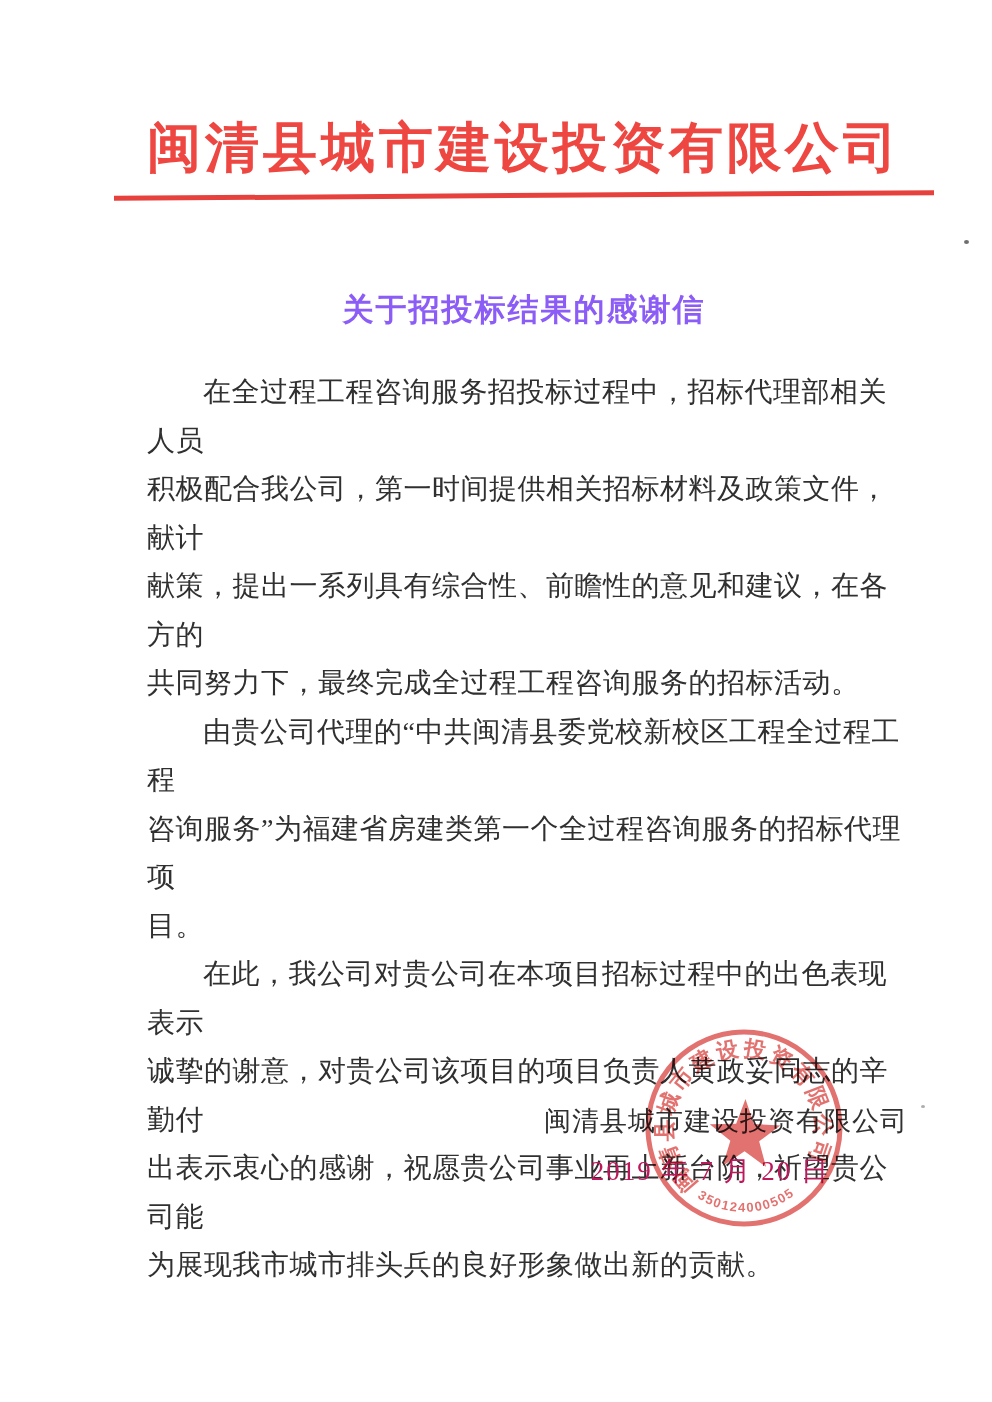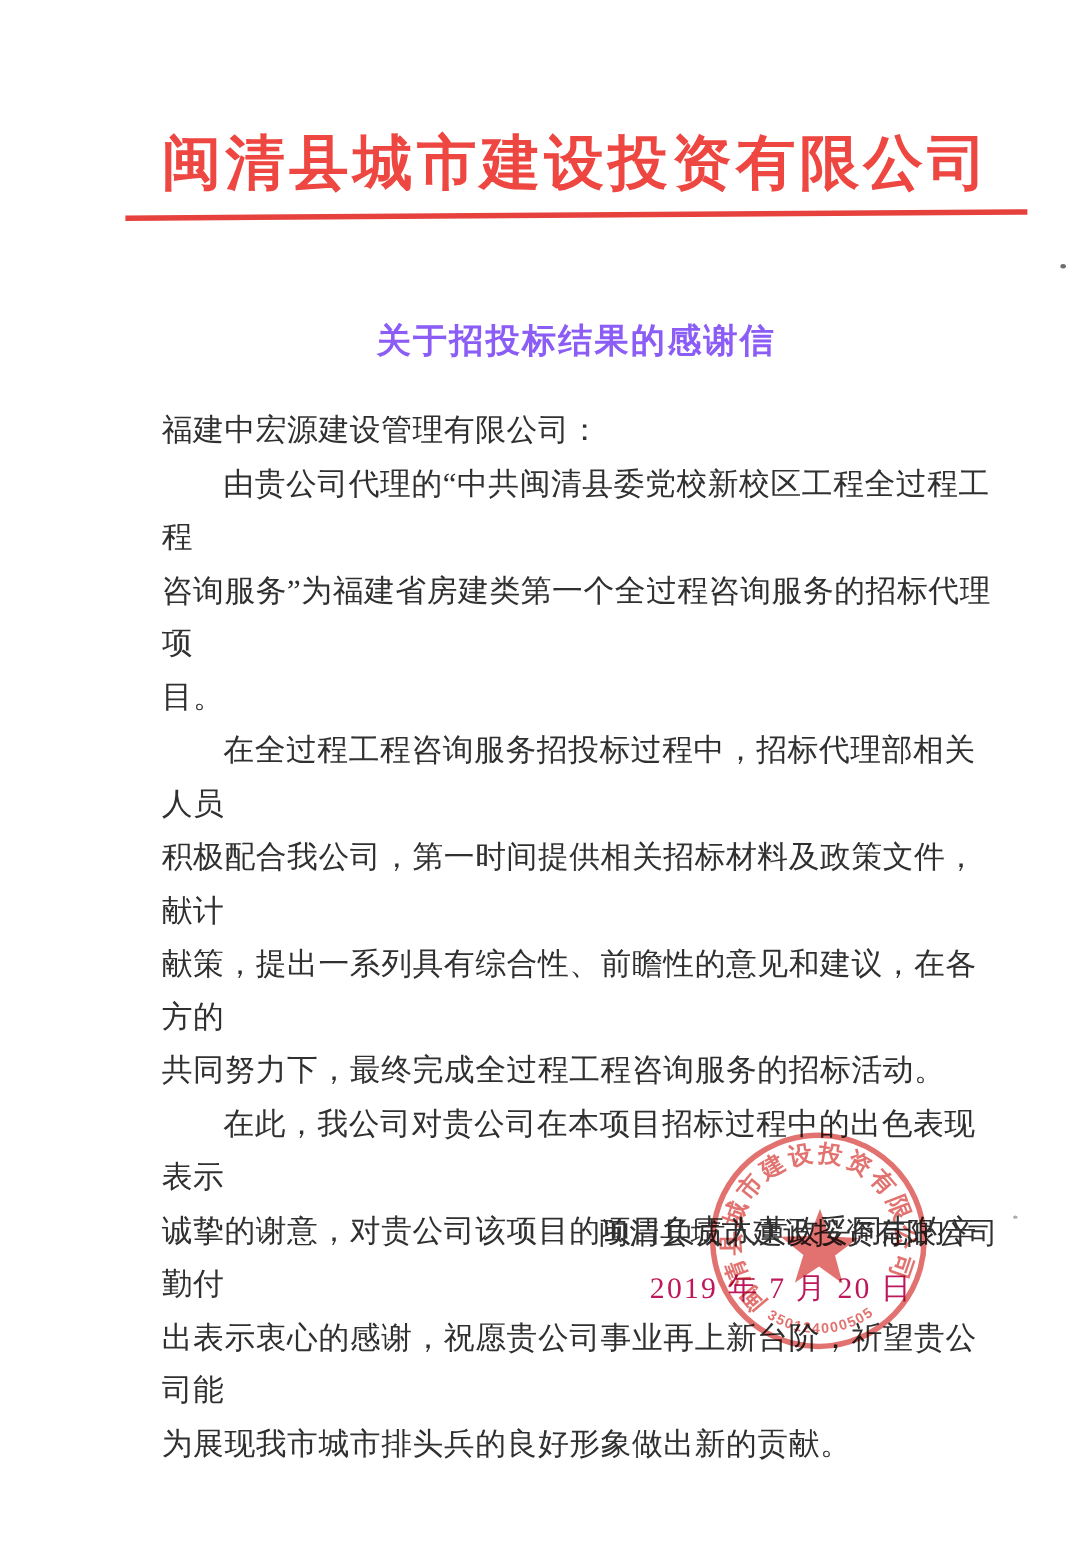--- a/index.html
+++ b/index.html
@@ -127,28 +127,27 @@
 <body>
 
 <div class="page">
 
   <div class="letterhead-title">闽清县城市建设投资有限公司</div>
   <div class="letterhead-rule"></div>
 
   <div class="doc-title">关于招投标结果的感谢信</div>
 
   <div class="doc-body">
-    <p class="salutation">福建中宏源建设管理有限公司：</p>
-    <p class="para">由贵公司代理的“中共闽清县委党校新校区工程全过程工程
-咨询服务”为福建省房建类第一个全过程咨询服务的招标代理项
-目。</p>
     <p class="para">在全过程工程咨询服务招投标过程中，招标代理部相关人员
 积极配合我公司，第一时间提供相关招标材料及政策文件，献计
 献策，提出一系列具有综合性、前瞻性的意见和建议，在各方的
 共同努力下，最终完成全过程工程咨询服务的招标活动。</p>
+    <p class="para">由贵公司代理的“中共闽清县委党校新校区工程全过程工程
+咨询服务”为福建省房建类第一个全过程咨询服务的招标代理项
+目。</p>
     <p class="para">在此，我公司对贵公司在本项目招标过程中的出色表现表示
 诚挚的谢意，对贵公司该项目的项目负责人黄政妥同志的辛勤付
 出表示衷心的感谢，祝愿贵公司事业再上新台阶，祈望贵公司能
 为展现我市城市排头兵的良好形象做出新的贡献。</p>
   </div>
 
   <div class="sig-company">闽清县城市建设投资有限公司</div>
   <div class="sig-date">2019 年 7 月 20 日</div>
 
   <div class="stamp">

